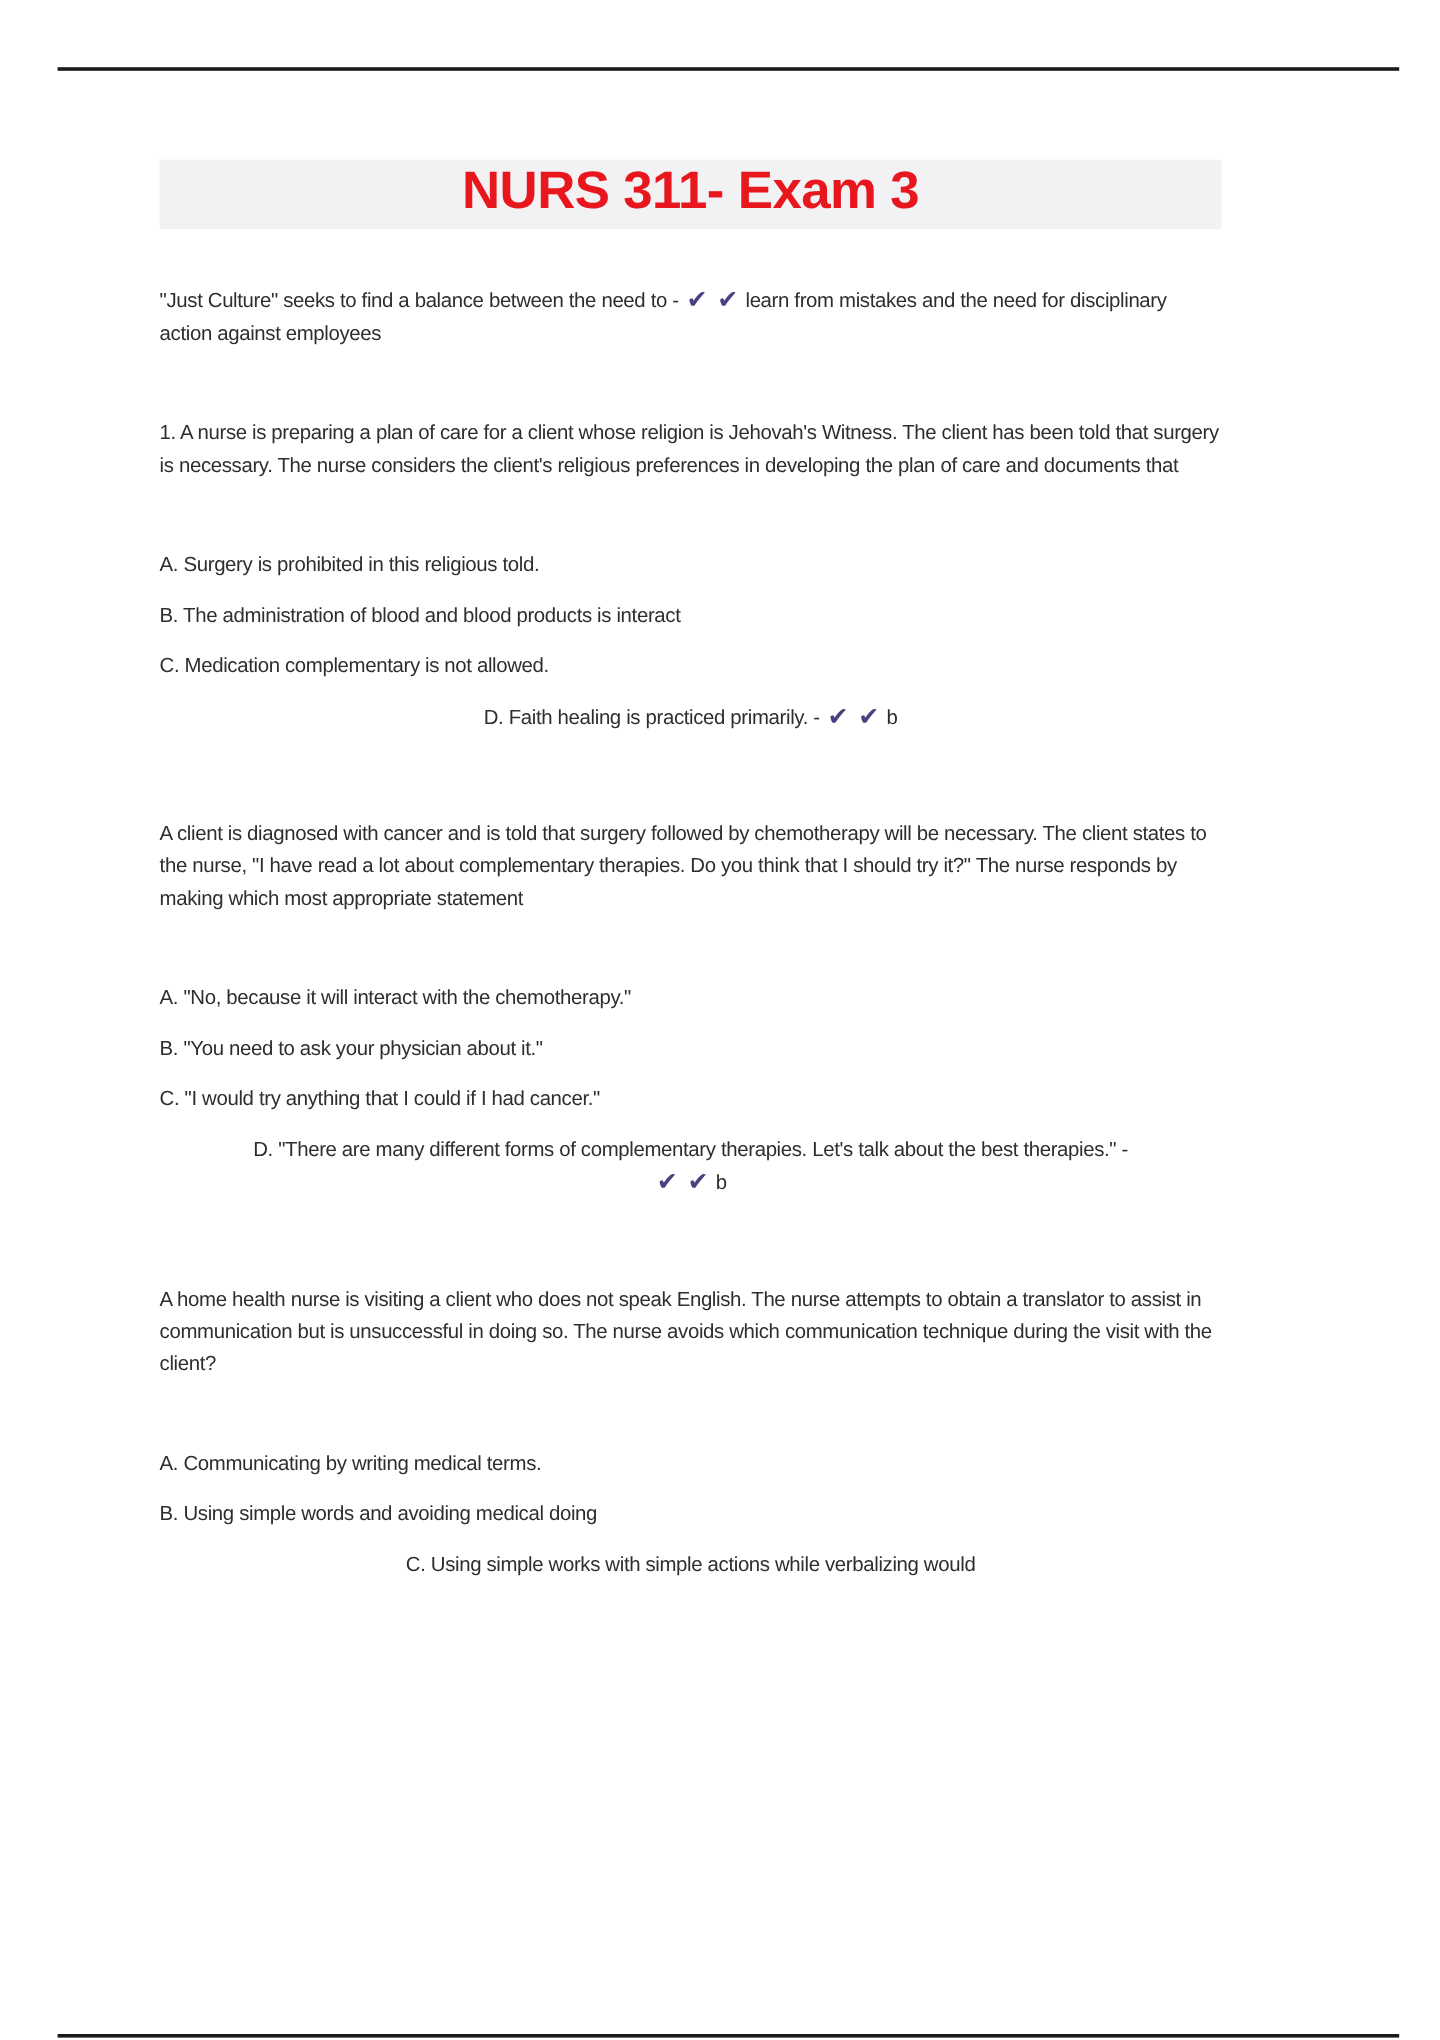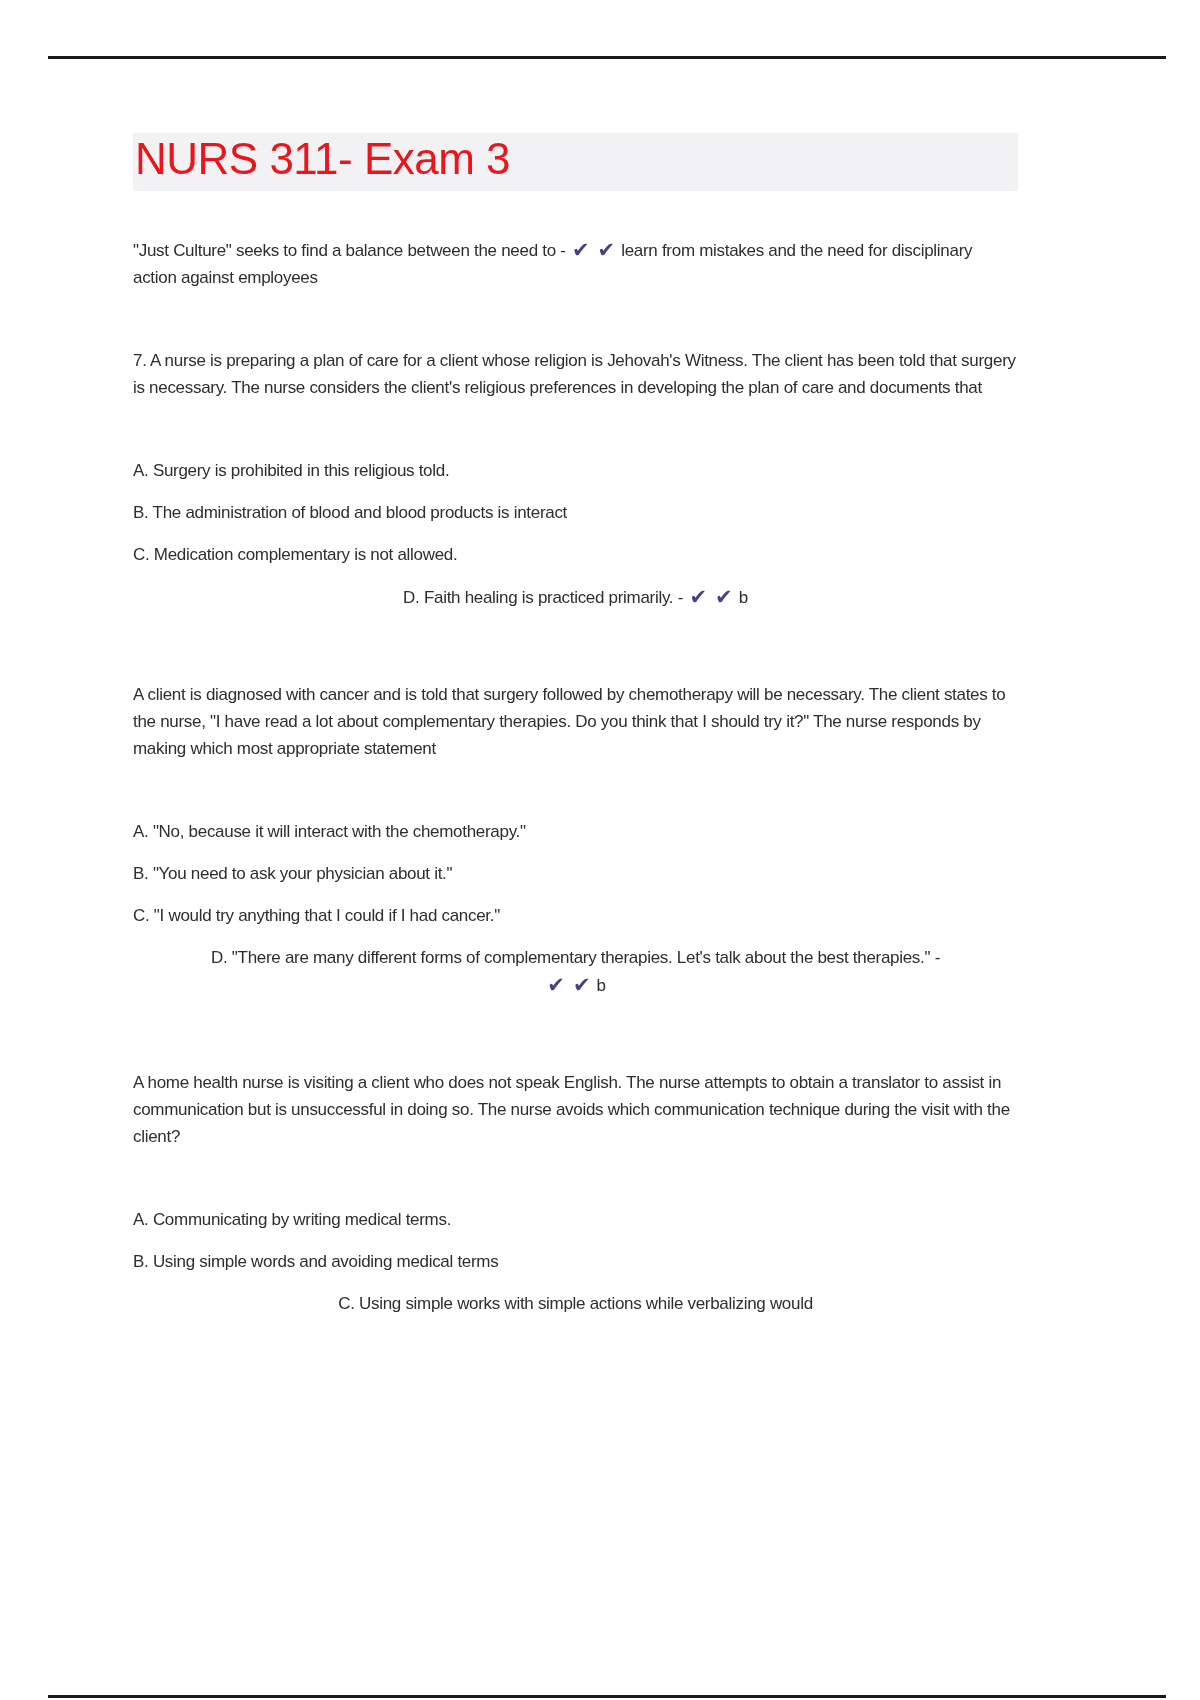--- a/index.html
+++ b/index.html
@@ -20,23 +20,24 @@
     position:absolute;left:133px;top:133px;width:885px;
     color:var(--body-text,#2e2e2e);
     font-size:17px;line-height:27px;letter-spacing:-0.3px;
   }
   .title-bar{
     background:var(--title-bar-bg,#f2f2f4);
     margin:0 0 45px 0;
     padding:0 2px 7px 2px;
   }
   .title{
-    font-size:44px;line-height:51px;font-weight:normal;
+    font-size:44px;line-height:51px;font-weight:bold;
     color:var(--title-red,#e8171d);
     letter-spacing:-0.5px;
+    text-align:center;
   }
   p{margin:0;}
   .question{margin:0 0 56px 0;}
   .option{margin:0 0 15px 0;}
   .option:last-child{margin-bottom:70px;text-align:center;}
   .check{
     color:var(--check-purple,#4b4080);
     font-family:"DejaVu Sans",sans-serif;
     font-size:21px;font-weight:bold;
     margin:0 6px 0 2px;letter-spacing:0;
@@ -51,36 +52,36 @@
 
   <div class="content">
     <div class="title-bar">
       <div class="title">NURS 311- Exam 3</div>
     </div>
     <div id="sections-root">
         <section>
           <p class="question"><span>"Just Culture" seeks to find a balance between the need to - </span><span class="check">✔</span><span class="check">✔</span><span>learn from mistakes and the need for disciplinary action against employees</span></p>
         </section>
         <section>
-          <p class="question"><span>7. A nurse is preparing a plan of care for a client whose religion is Jehovah's Witness. The client has been told that surgery is necessary. The nurse considers the client's religious preferences in developing the plan of care and documents that</span></p>
+          <p class="question"><span>1. A nurse is preparing a plan of care for a client whose religion is Jehovah's Witness. The client has been told that surgery is necessary. The nurse considers the client's religious preferences in developing the plan of care and documents that</span></p>
           <p class="option"><span>A. Surgery is prohibited in this religious told.</span></p>
           <p class="option"><span>B. The administration of blood and blood products is interact</span></p>
           <p class="option"><span>C. Medication complementary is not allowed.</span></p>
           <p class="option"><span>D. Faith healing is practiced primarily. - </span><span class="check">✔</span><span class="check">✔</span><span>b</span></p>
         </section>
         <section>
           <p class="question"><span>A client is diagnosed with cancer and is told that surgery followed by chemotherapy will be necessary. The client states to the nurse, "I have read a lot about complementary therapies. Do you think that I should try it?" The nurse responds by making which most appropriate statement</span></p>
           <p class="option"><span>A. "No, because it will interact with the chemotherapy."</span></p>
           <p class="option"><span>B. "You need to ask your physician about it."</span></p>
           <p class="option"><span>C. "I would try anything that I could if I had cancer."</span></p>
           <p class="option"><span>D. "There are many different forms of complementary therapies. Let's talk about the best therapies." -</span><br><span class="check">✔</span><span class="check">✔</span><span>b</span></p>
         </section>
         <section>
           <p class="question"><span>A home health nurse is visiting a client who does not speak English. The nurse attempts to obtain a translator to assist in communication but is unsuccessful in doing so. The nurse avoids which communication technique during the visit with the client?</span></p>
           <p class="option"><span>A. Communicating by writing medical terms.</span></p>
-          <p class="option"><span>B. Using simple words and avoiding medical terms</span></p>
+          <p class="option"><span>B. Using simple words and avoiding medical doing</span></p>
           <p class="option"><span>C. Using simple works with simple actions while verbalizing would</span></p>
         </section>
       </div>
   </div>
 
   <div class="rule rule-bottom"></div>
 </div>
 
 </body></html>

